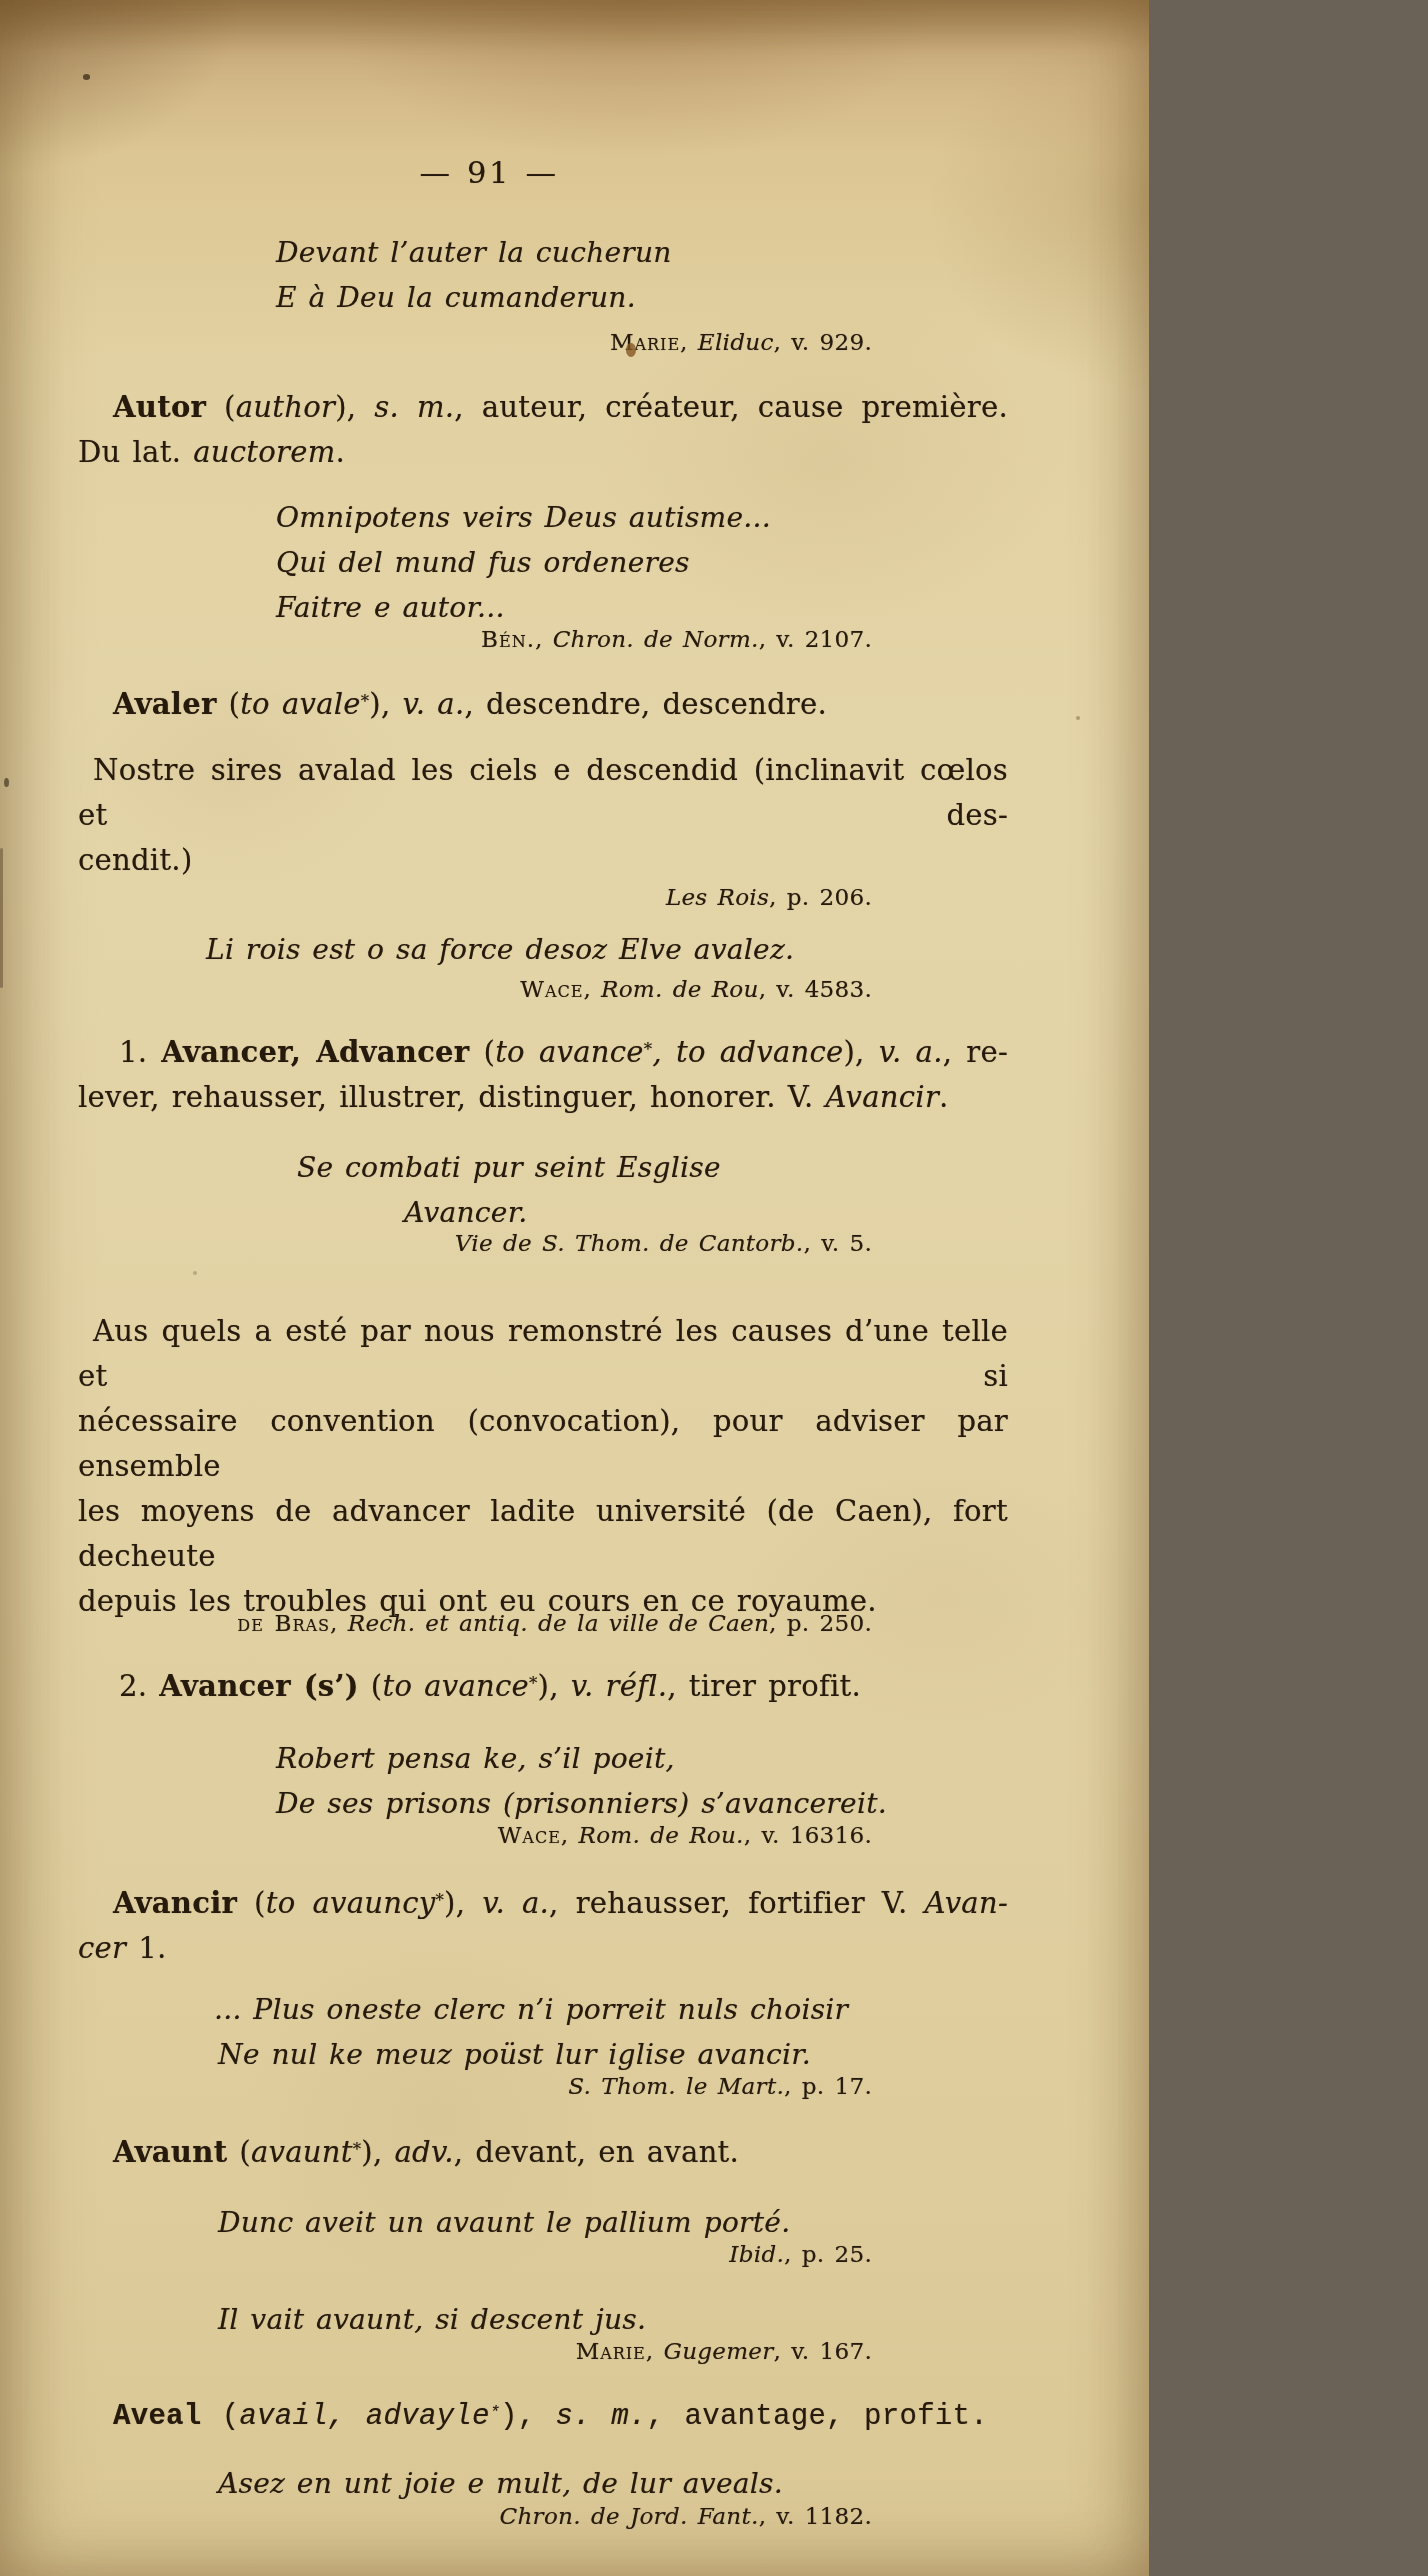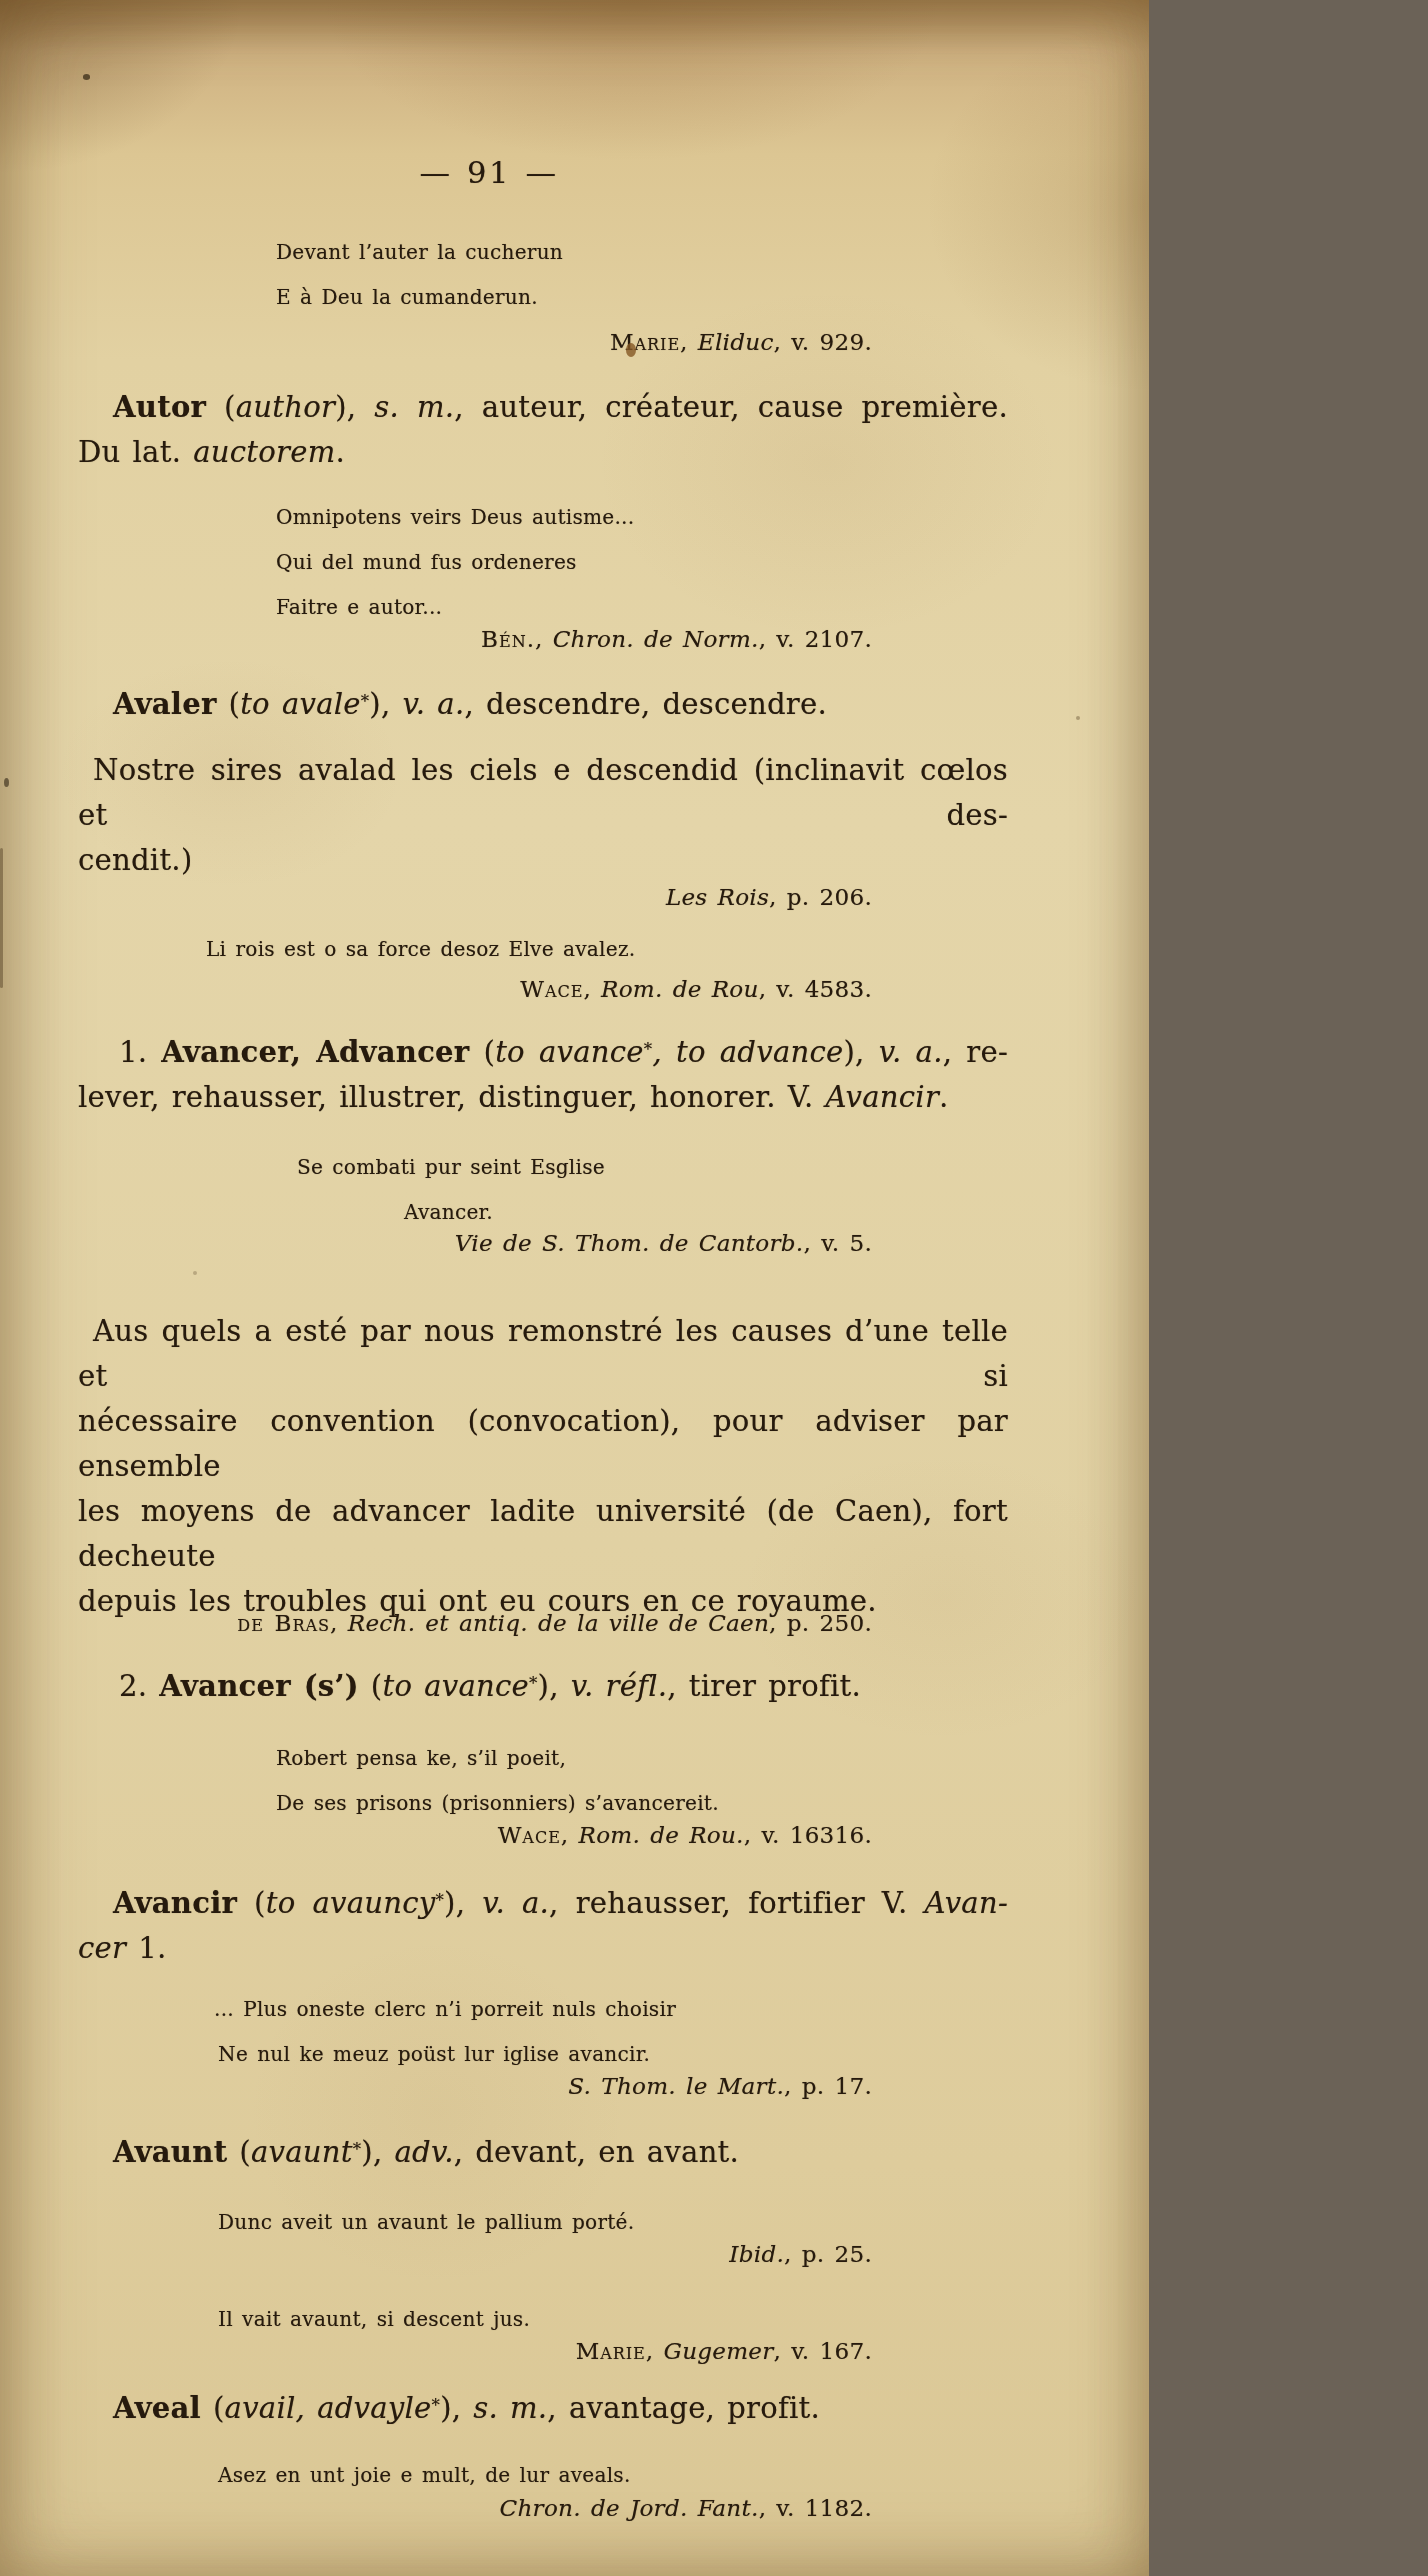--- a/index.html
+++ b/index.html
@@ -23,21 +23,21 @@
       inset 33px 0 66px rgba(115,82,40,.18),
       inset -25px 0 58px rgba(115,82,40,.16),
       inset 0 -25px 66px rgba(115,82,40,.12);
     text-shadow:0.2px 0.2px 0.7px rgba(40,25,10,.5);
     letter-spacing:0.3px;
     word-spacing:2.5px;
   }
   .col{margin:0 141px 0 78px;line-height:45px;}
   .pgnum{margin-top:150px;font-size:30.5px;text-align:center;position:relative;left:-54px;letter-spacing:2.5px;}
   .entry,.para{font-size:29px;}
-  .quote{font-size:20px;}
+  .quote{font-size:28px;font-style:italic;}
   .cite{font-size:23px;text-align:right;padding-right:136px;}
   .fill{text-align:justify;text-align-last:justify;}
   .ind{text-indent:35px;}
   .it{font-style:italic;}
   .bd{font-weight:bold;}
   .sc{font-variant:small-caps;letter-spacing:1px;}
   sup.ast{font-size:16.5px;line-height:0;vertical-align:7.4px;font-style:italic;}
   .speck{position:absolute;border-radius:50%;}
 </style>
 </head>
@@ -139,21 +139,21 @@
     <div class="quote" style="margin:25px 0 0 140px;">
       <div>Dunc aveit un avaunt le pallium porté.</div>
     </div>
     <div class="cite" style="margin-top:-13.2px;"><span class="it">Ibid.</span><span>, p. 25.</span></div>
 
     <div class="quote" style="margin:20px 0 0 140px;">
       <div>Il vait avaunt, si descent jus.</div>
     </div>
     <div class="cite" style="margin-top:-13.2px;"><span class="sc">Marie</span><span>, </span><span class="it">Gugemer</span><span>, v. 167.</span></div>
 
-    <div class="entry" style="margin-top:12px;">
+    <div class="entry" style="margin-top:20px;font-family:Liberation Mono, monospace;">
       <div class="ind"><span class="bd">Aveal</span><span> (</span><span class="it">avail, advayle</span><sup class="ast">*</sup><span>), </span><span class="it">s. m.</span><span>, avantage, profit.</span></div>
     </div>
 
     <div class="quote" style="margin:21.5px 0 0 140px;">
       <div>Asez en unt joie e mult, de lur aveals.</div>
     </div>
     <div class="cite" style="margin-top:-11.6px;"><span class="it">Chron. de Jord. Fant.</span><span>, v. 1182.</span></div>
 
   </div>
 </div>

